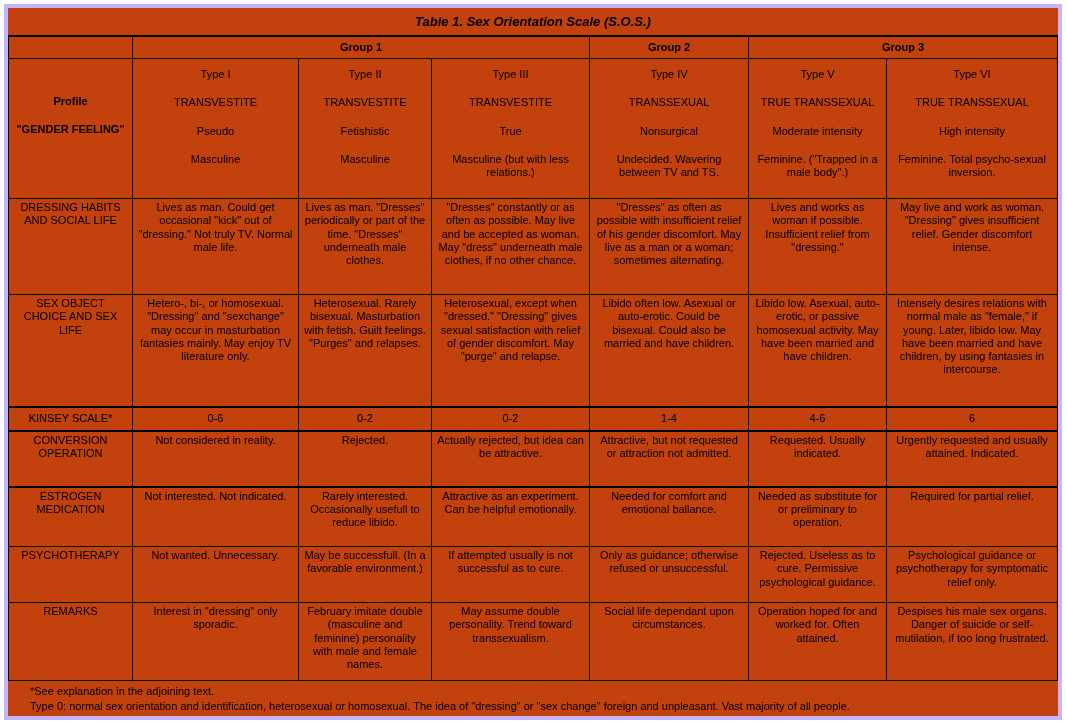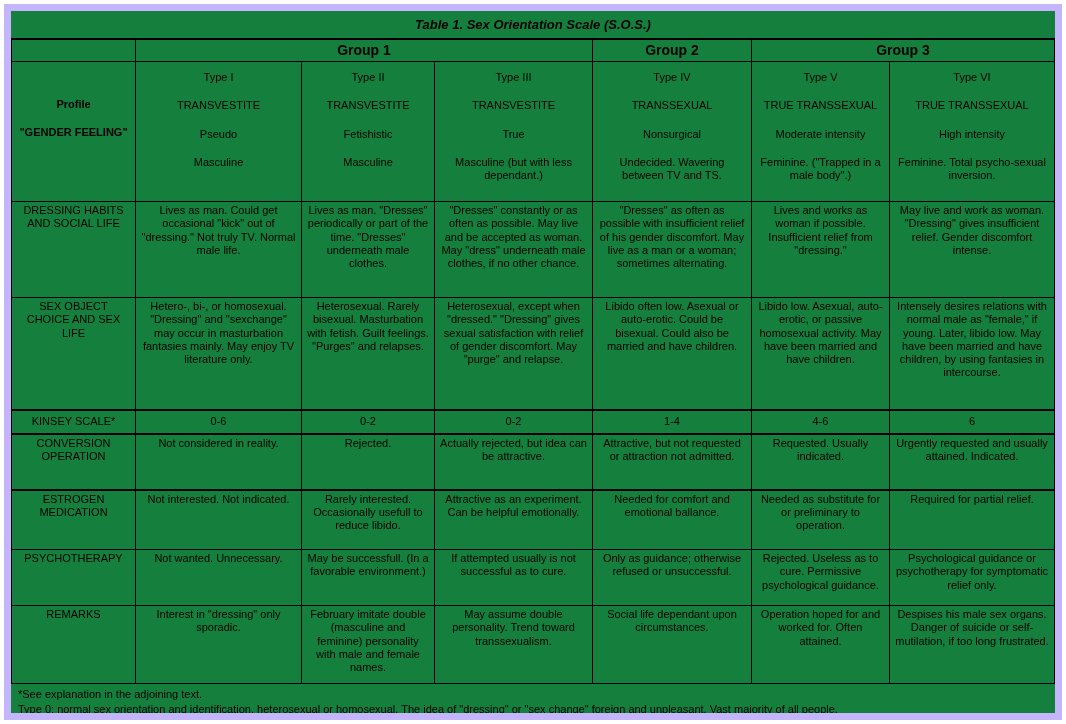--- a/index.html
+++ b/index.html
@@ -6,22 +6,22 @@
   html, body {
     margin: 0; padding: 0;
     width: 1066px; height: 724px;
     background: #fff;
     color: #000;
     font-family: "Liberation Sans", sans-serif;
   }
   .page {
     position: absolute;
     inset: 4px;
-    border: 7px solid #c4b5fd;
-    background: #15803d;
+    border: 4px solid #c4b5fd;
+    background: #c2410c;
     overflow: hidden;
   }
   .title-block {
     text-align: center;
     font-weight: bold;
     font-style: italic;
     font-size: 13px;
     line-height: 1.4;
     padding: 5px 0 4px;
     border-bottom: 1px solid #000;
@@ -37,42 +37,42 @@
     padding: 2px 5px;
     text-align: center;
     vertical-align: top;
     font-weight: normal;
     line-height: 1.2;
     overflow: hidden;
   }
   tr.group-row { height: 22px; }
   tr.group-row th, tr.group-row td {
     font-weight: bold;
-    font-size: 14px;
+    font-size: 11px;
     vertical-align: middle;
     padding: 1px 4px;
   }
   tr.header-row { height: 140px; }
   .type-head { padding-top: 9px; }
   .type-head > div { margin-bottom: 15px; }
   .profile-label { padding-top: 36px; }
   .profile-label > div { margin-bottom: 15px; font-weight: bold; }
   tr.r0 { height: 96px; }
   tr.r1 { height: 112px; }
   tr.r2 { height: 24px; }
   tr.r3 { height: 56px; }
   tr.r4 { height: 60px; }
   tr.r5 { height: 56px; }
   tr.r6 { height: 78px; }
   tr.r2 th, tr.r2 td { vertical-align: middle; }
   tr.thick-top th, tr.thick-top td { border-top-width: 2.5px; }
   .footnotes {
     font-size: 11px;
     text-align: left;
-    padding: 3px 7px 0;
+    padding: 3px 22px 0;
     line-height: 1.35;
   }
 </style>
 </head>
 <body>
 
 <div class="page">
 
   <div class="title-block">
     <div>Table 1. Sex Orientation Scale (S.O.S.)</div>
@@ -111,21 +111,21 @@
       <td class="type-head">
         <div>Type II</div>
         <div>TRANSVESTITE</div>
         <div>Fetishistic</div>
         <div>Masculine</div>
       </td>
       <td class="type-head">
         <div>Type III</div>
         <div>TRANSVESTITE</div>
         <div>True</div>
-        <div>Masculine (but with less dependant.)</div>
+        <div>Masculine (but with less relations.)</div>
       </td>
       <td class="type-head">
         <div>Type IV</div>
         <div>TRANSSEXUAL</div>
         <div>Nonsurgical</div>
         <div>Undecided. Wavering between TV and TS.</div>
       </td>
       <td class="type-head">
         <div>Type V</div>
         <div>TRUE TRANSSEXUAL</div>

